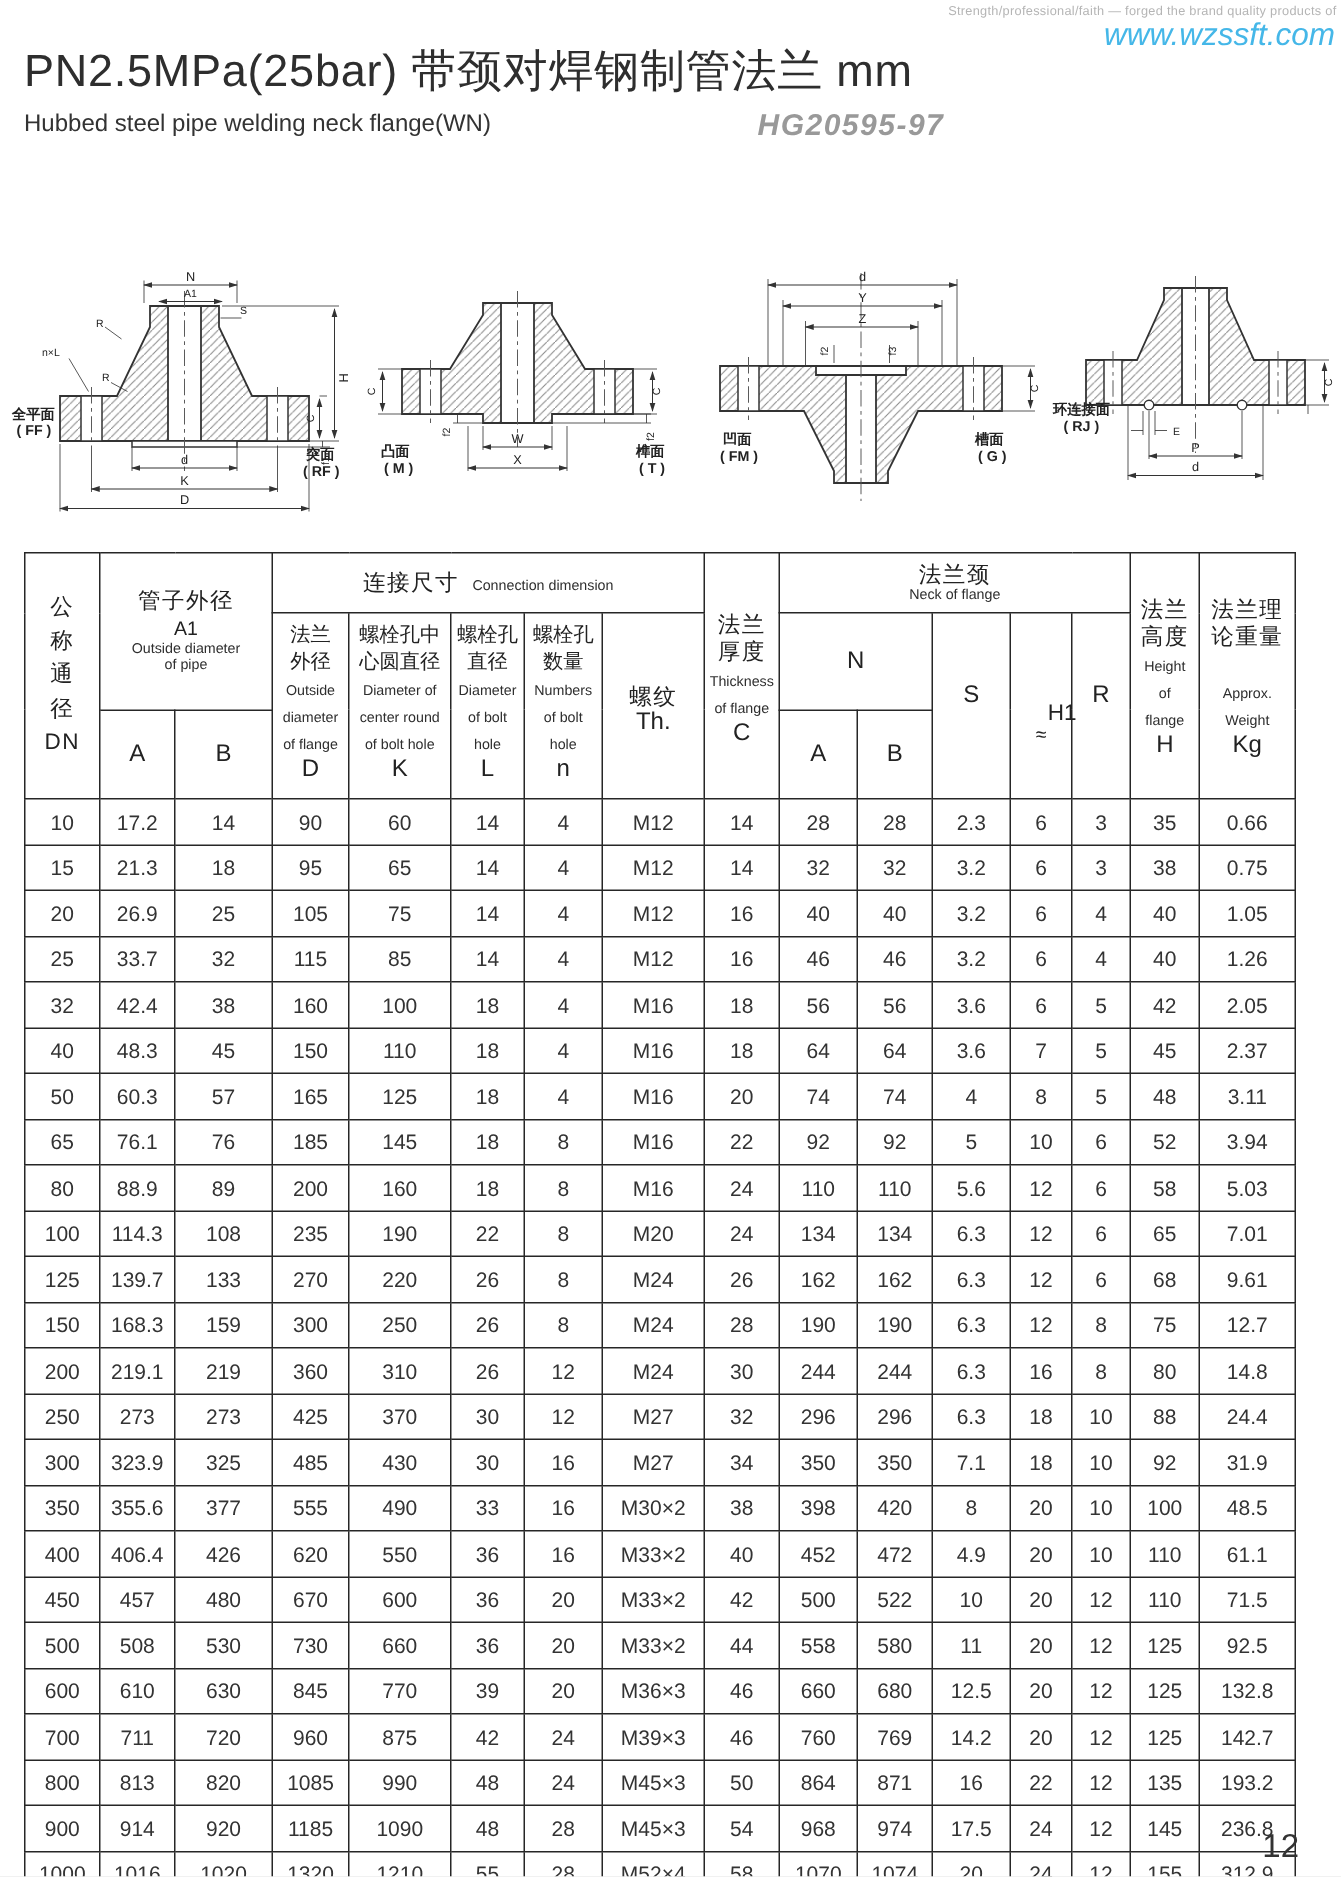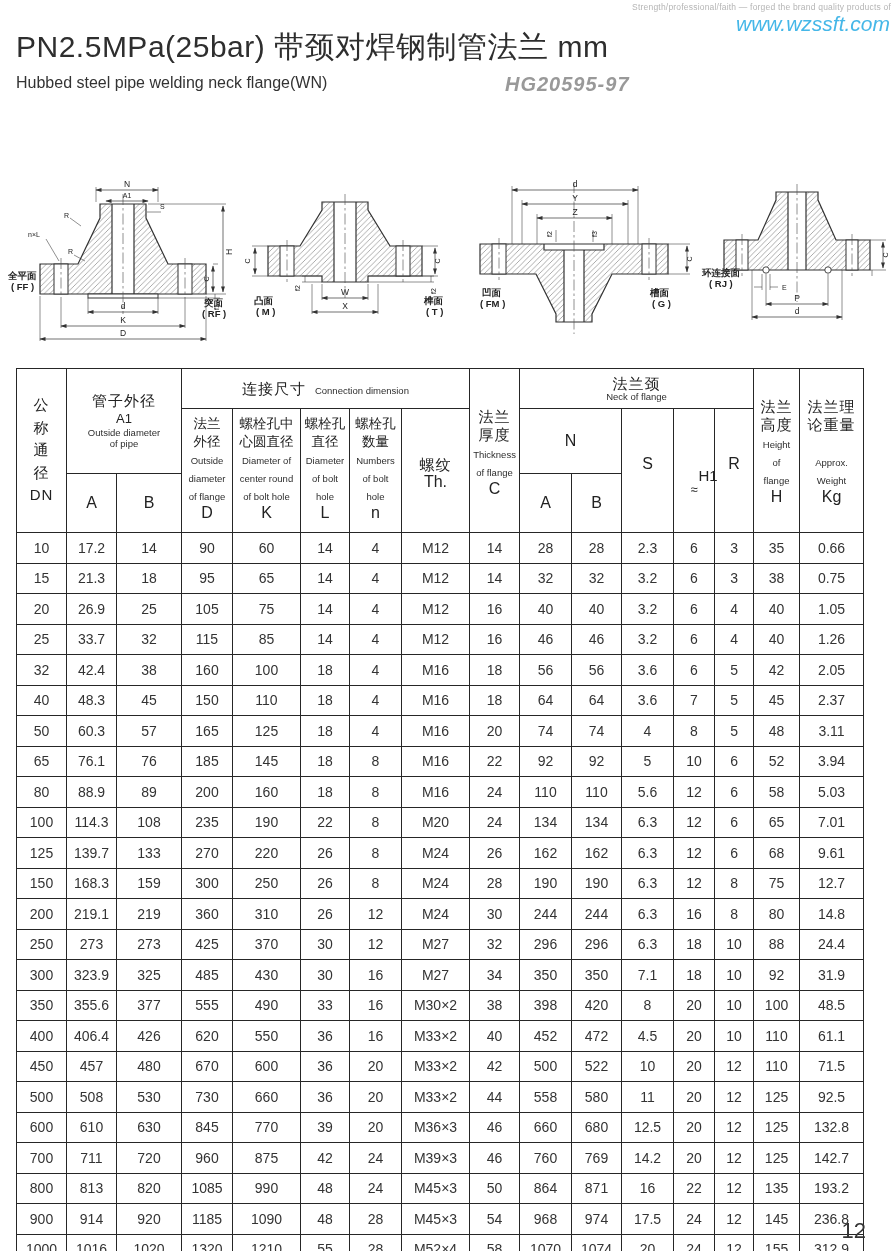--- a/index.html
+++ b/index.html
@@ -631,21 +631,21 @@
           <td>406.4</td>
           <td>426</td>
           <td>620</td>
           <td>550</td>
           <td>36</td>
           <td>16</td>
           <td>M33×2</td>
           <td>40</td>
           <td>452</td>
           <td>472</td>
-          <td>4.5</td>
+          <td>4.9</td>
           <td>20</td>
           <td>10</td>
           <td>110</td>
           <td>61.1</td>
         </tr>
         <tr>
           <td>450</td>
           <td>457</td>
           <td>480</td>
           <td>670</td>

